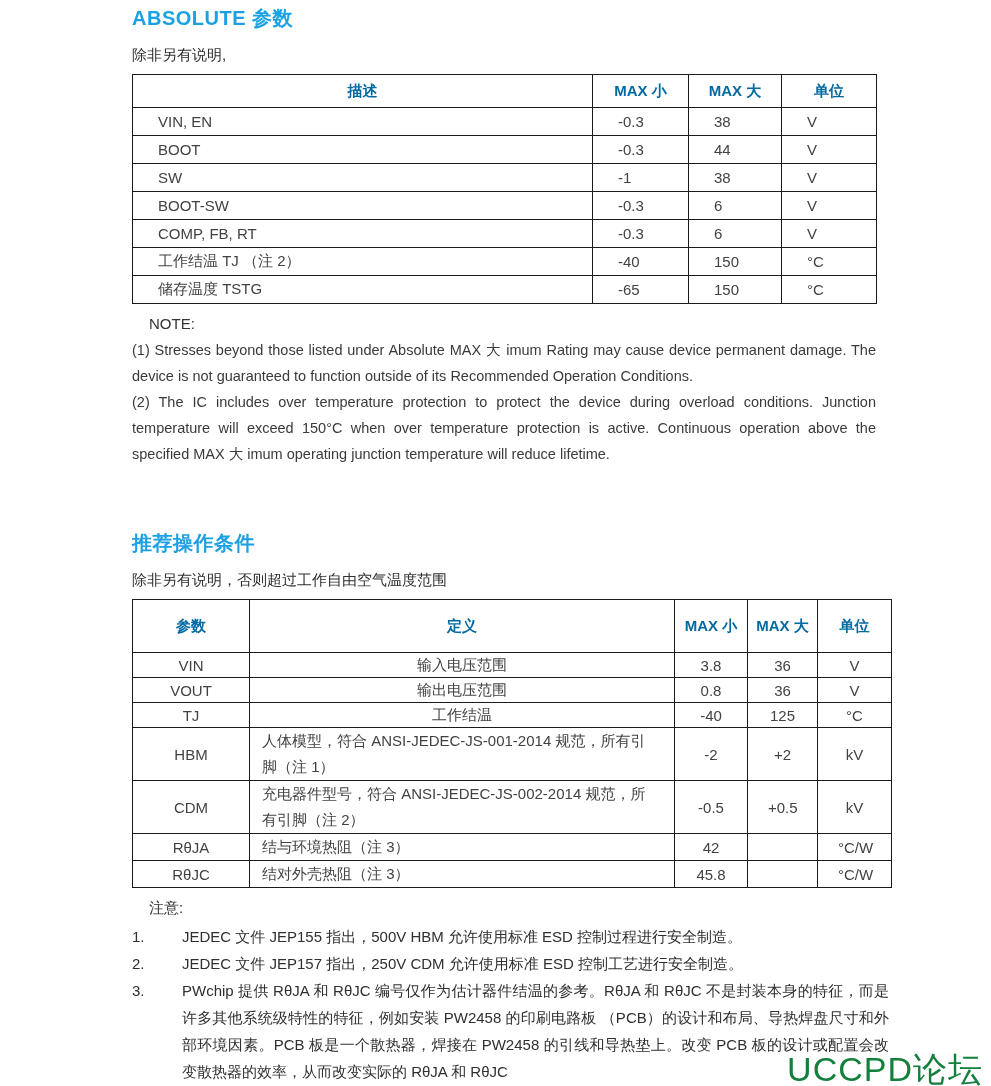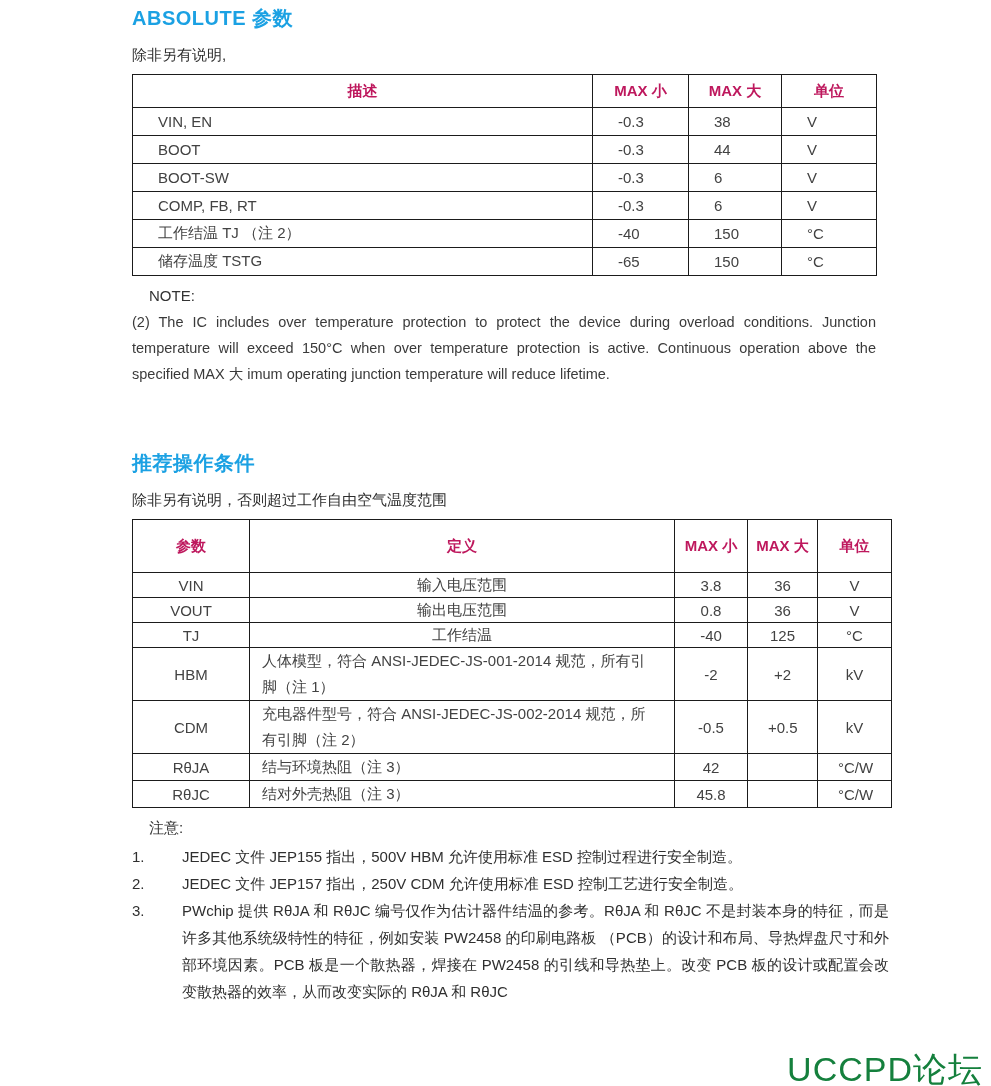--- a/index.html
+++ b/index.html
@@ -14,21 +14,21 @@
     color:#1BA1E3; font-size:20px; font-weight:bold;
     letter-spacing:0.5px; margin:0; line-height:24px;
   }
   .sec1-title { margin-top:6px; }
   .sec2-title { margin-top:64px; }
 
   .intro { font-size:15px; color:#2e2e2e; margin:15px 0 9px 0; line-height:20px; }
 
   table { border-collapse:collapse; table-layout:fixed; }
   th, td { border:1.5px solid #1b1b1b; font-size:15px; overflow:hidden; }
-  th { font-weight:bold; color:#be185d; text-align:center; vertical-align:middle; }
+  th { font-weight:bold; color:#0369a1; text-align:center; vertical-align:middle; }
   td { color:#424242; vertical-align:middle; }
 
   
   .t1 { width:744px; }
   .t1 th { height:30px; }
   .t1 td { height:25px; text-align:left; padding-left:25px; }
 
   
   .t2 { width:759px; }
   .t2 th { height:24px; line-height:24px; }
@@ -79,20 +79,26 @@
       <td>38</td>
       <td>V</td>
     </tr>
     <tr>
       <td>BOOT</td>
       <td>-0.3</td>
       <td>44</td>
       <td>V</td>
     </tr>
     <tr>
+      <td>SW</td>
+      <td>-1</td>
+      <td>38</td>
+      <td>V</td>
+    </tr>
+    <tr>
       <td>BOOT-SW</td>
       <td>-0.3</td>
       <td>6</td>
       <td>V</td>
     </tr>
     <tr>
       <td>COMP, FB, RT</td>
       <td>-0.3</td>
       <td>6</td>
       <td>V</td>
@@ -106,20 +112,21 @@
     <tr>
       <td>储存温度 TSTG</td>
       <td>-65</td>
       <td>150</td>
       <td>°C</td>
     </tr>
   </tbody>
     </table>
 
   <p class="note-label">NOTE:</p>
+  <p class="note-en">(1) Stresses beyond those listed under Absolute MAX 大 imum Rating may cause device permanent damage. The device is not guaranteed to function outside of its Recommended Operation Conditions.</p>
   <p class="note-en">(2) The IC includes over temperature protection to protect the device during overload conditions. Junction temperature will exceed 150°C when over temperature protection is active. Continuous operation above the specified MAX 大 imum operating junction temperature will reduce lifetime.</p>
 
   <h1 class="sec-title sec2-title">推荐操作条件</h1>
   <p class="intro">除非另有说明，否则超过工作自由空气温度范围</p>
 
   <table class="t2">
     <colgroup>
         <col style="width:117px">
         <col style="width:425px">
         <col style="width:73px">

